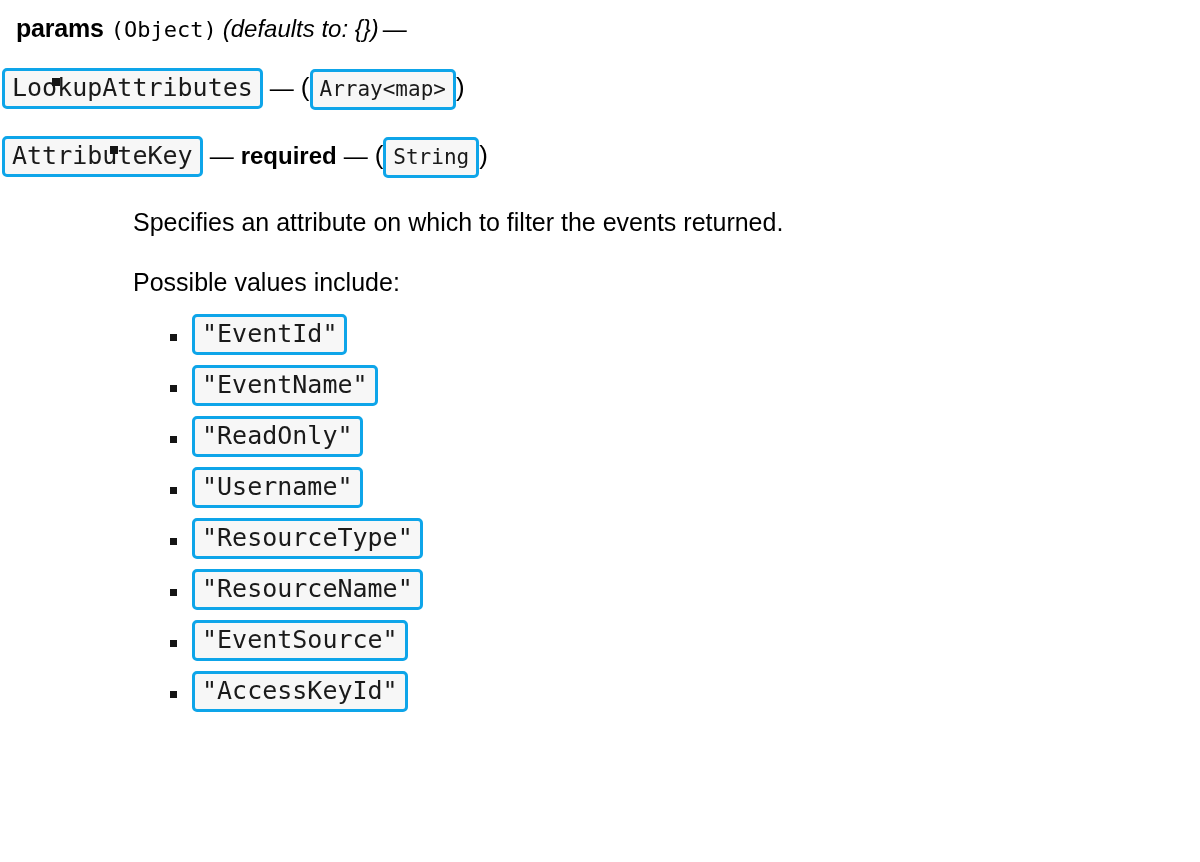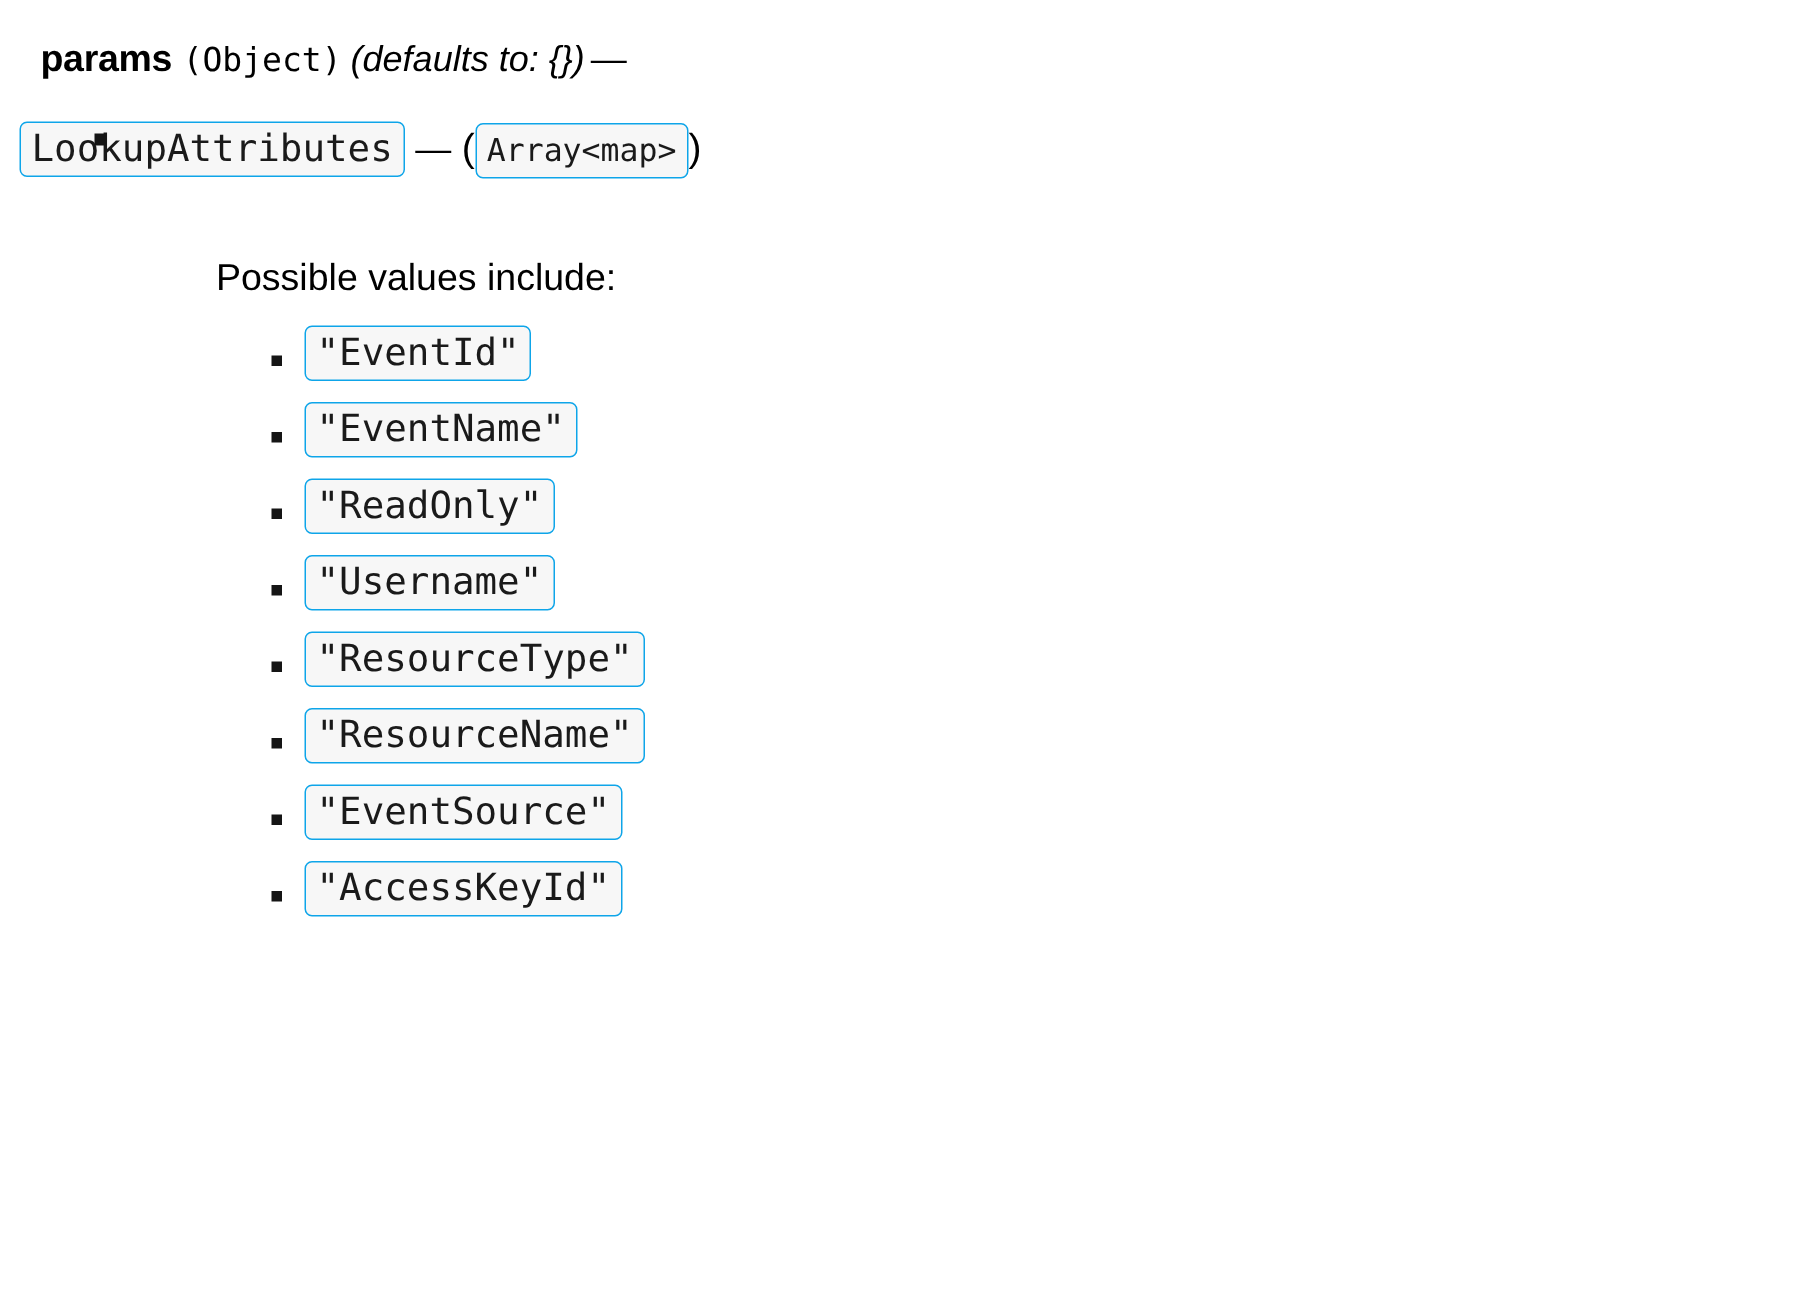--- a/index.html
+++ b/index.html
@@ -16,21 +16,21 @@
     font-family: "Liberation Sans", sans-serif;
     color: #000000;
     -webkit-font-smoothing: antialiased;
   }
 
   .doc-root {
     width: 988px;
     height: 862px;
     overflow: hidden;
     position: relative;
-    padding: 13px;
+    padding: 2px;
   }
 
   
   .param-header {
     font-size: 25px;
     line-height: 30px;
     padding: 11px 0 0 14px;
     white-space: nowrap;
   }
   .param-header .p-name {
@@ -83,21 +83,21 @@
   .lvl2 { padding-left: 130px; }
   .lvl2 > .bullet { left: 108px; }
 
   
   .chip {
     display: inline-block;
     font-family: "DejaVu Sans Mono", monospace;
     font-size: 25px;
     line-height: 30px;
     background: #f7f7f7;
-    border: 1px solid #0ea5e9;
+    border: 3px solid #0ea5e9;
     border-radius: 5px;
     padding: 2px 7px 3px 7px;
     vertical-align: baseline;
     white-space: nowrap;
     color: #1a1a1a;
   }
   .chip.small {
     font-size: 21px;
   }
 
@@ -179,21 +179,30 @@
       <span class="bullet"></span>
       <div class="sig-row">
         <span class="chip">LookupAttributes</span><span class="dash">—</span><span class="paren">(</span><span class="chip small">Array&lt;map&gt;</span><span class="paren">)</span>
       </div>
     </li>
   </ul>
 
 
   <div class="spacer-b"></div>
 
-
+  <ul class="doc-list">
+    <li class="doc-item lvl2">
+      <span class="bullet"></span>
+      <div class="sig-row">
+        <span class="chip">AttributeKey</span><span class="dash">—</span><span class="req">required</span><span class="dash">—</span><span class="paren">(</span><span class="chip small">String</span><span class="paren">)</span>
+      </div>
+    </li>
+  </ul>
+
+  <div class="prose prose-lvl2">Specifies an attribute on which to filter the events returned.</div>
 
   <div class="prose prose-lvl2">Possible values include:</div>
 
   <div class="spacer-c"></div>
 
   <ul class="values-list">
     <li>
       <span class="bullet"></span>
       <span class="chip">"EventId"</span>
     </li>

